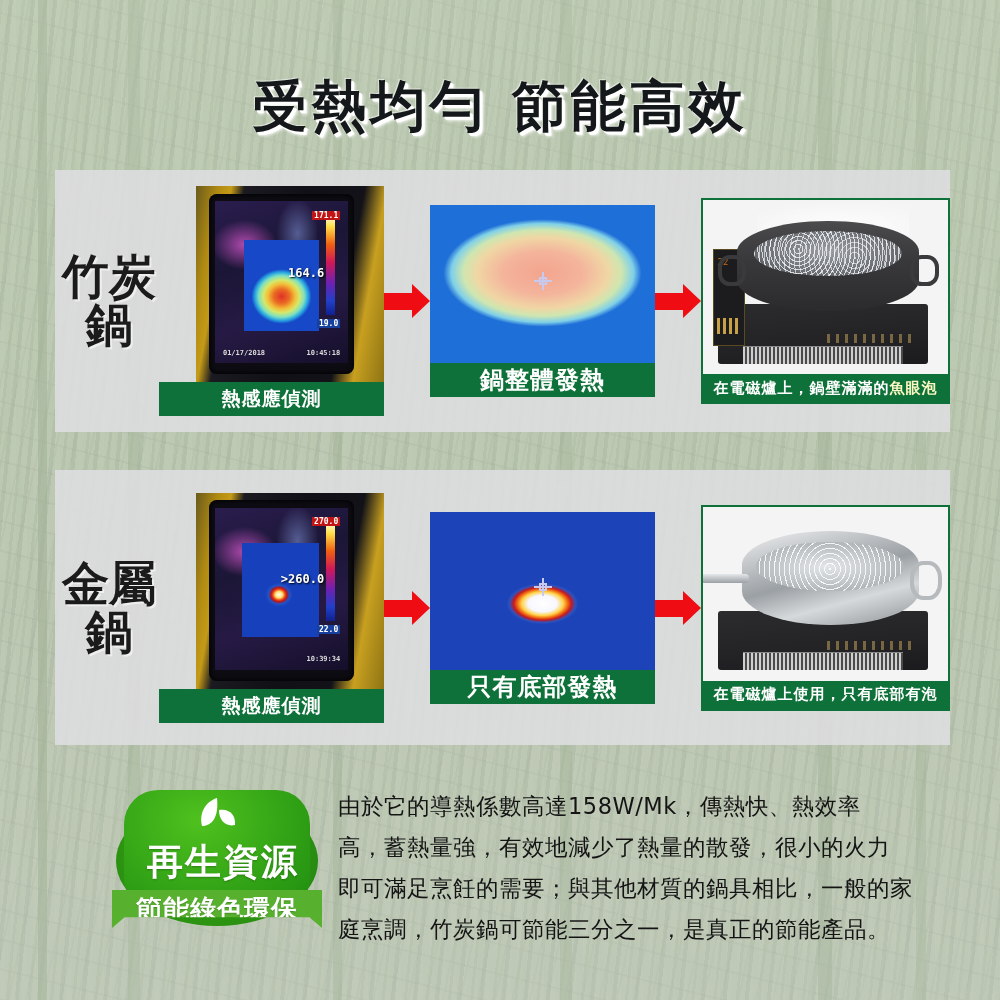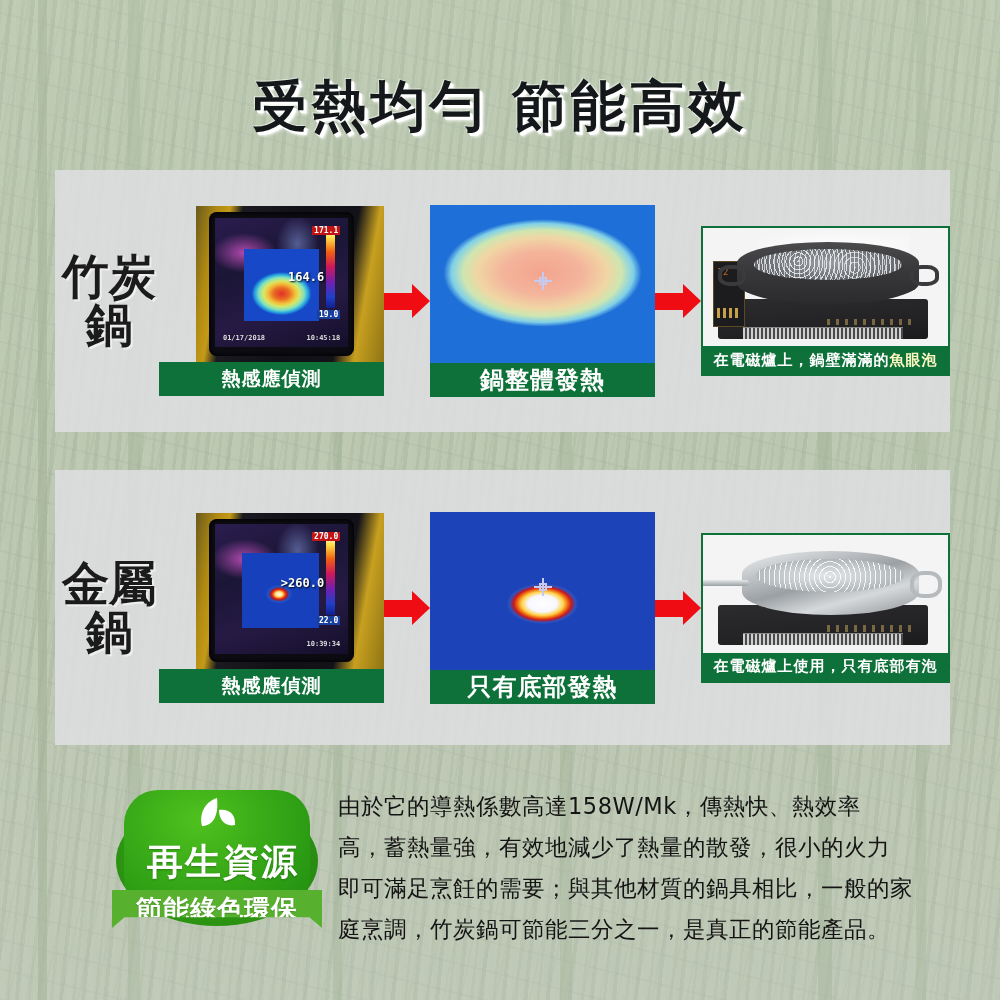--- a/index.html
+++ b/index.html
@@ -102,27 +102,27 @@
     font-weight: bold;
     text-align: center;
     font-family: "DejaVu Sans", "Liberation Sans", sans-serif;
     display: flex; align-items: center; justify-content: center;
     letter-spacing: 1px;
   }
   .caption .hl { color: #fef9c3; }
 
   
   .c1 { width: 228px; }
-  .c1 .img { height: 156px; padding-left: 37px; }
+  .c1 .img { height: 196px; padding-left: 37px; }
   .c1 .caption { height: 34px; font-size: 19px; text-align: center; }
   .c2 { width: 228px; }
   .c2 .img { height: 158px; }
   .c2 .caption { height: 34px; font-size: 24px; }
   .c3 { width: 252px; border: 2px solid #0e7139; }
-  .c3 .img { height: 118px; }
+  .c3 .img { height: 174px; }
   .c3 .caption { height: 28px; font-size: 15px; }
 
   
   .cam {
     position: relative; width: 100%; height: 100%;
     background: linear-gradient(100deg, #6a5a1c 0%, #b08a12 10%, #c49a17 16%, #1a1a20 22%, #101016 50%, #121218 76%, #c8a020 86%, #8e7414 100%);
   }
   .cam .bezel {
     position: absolute; left: 7%; top: 4%; width: 77%; height: 92%;
     background: #0c0c12; border-radius: 8px;

